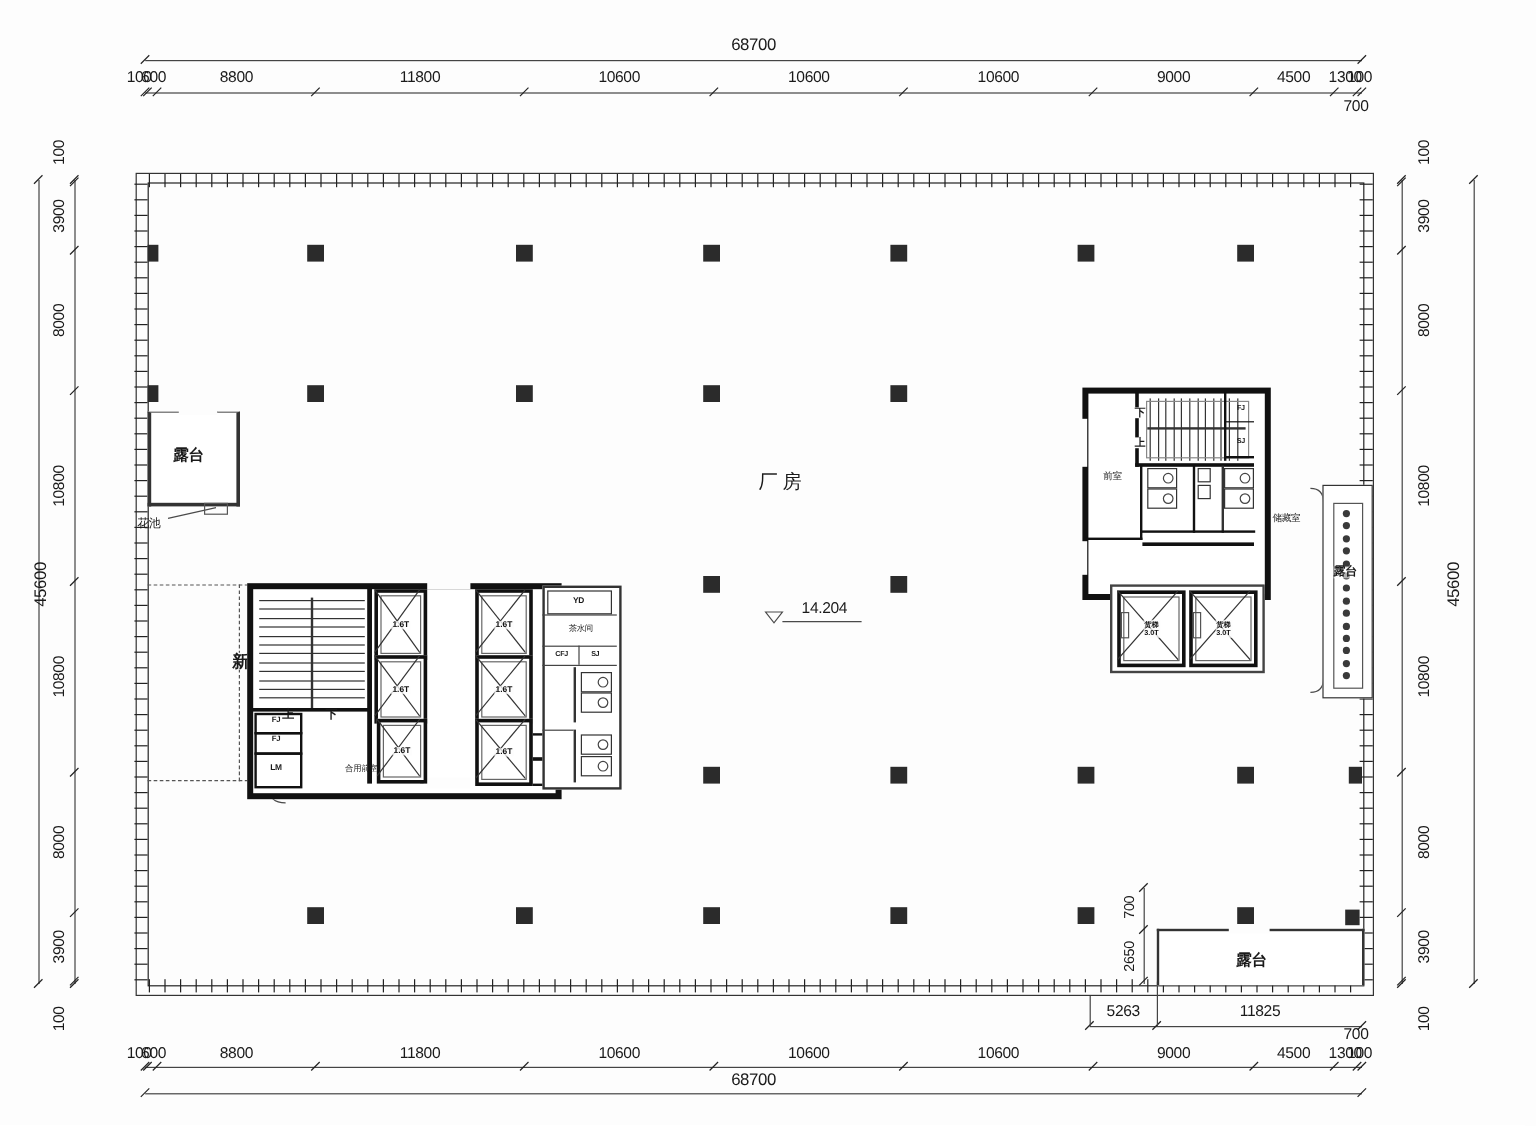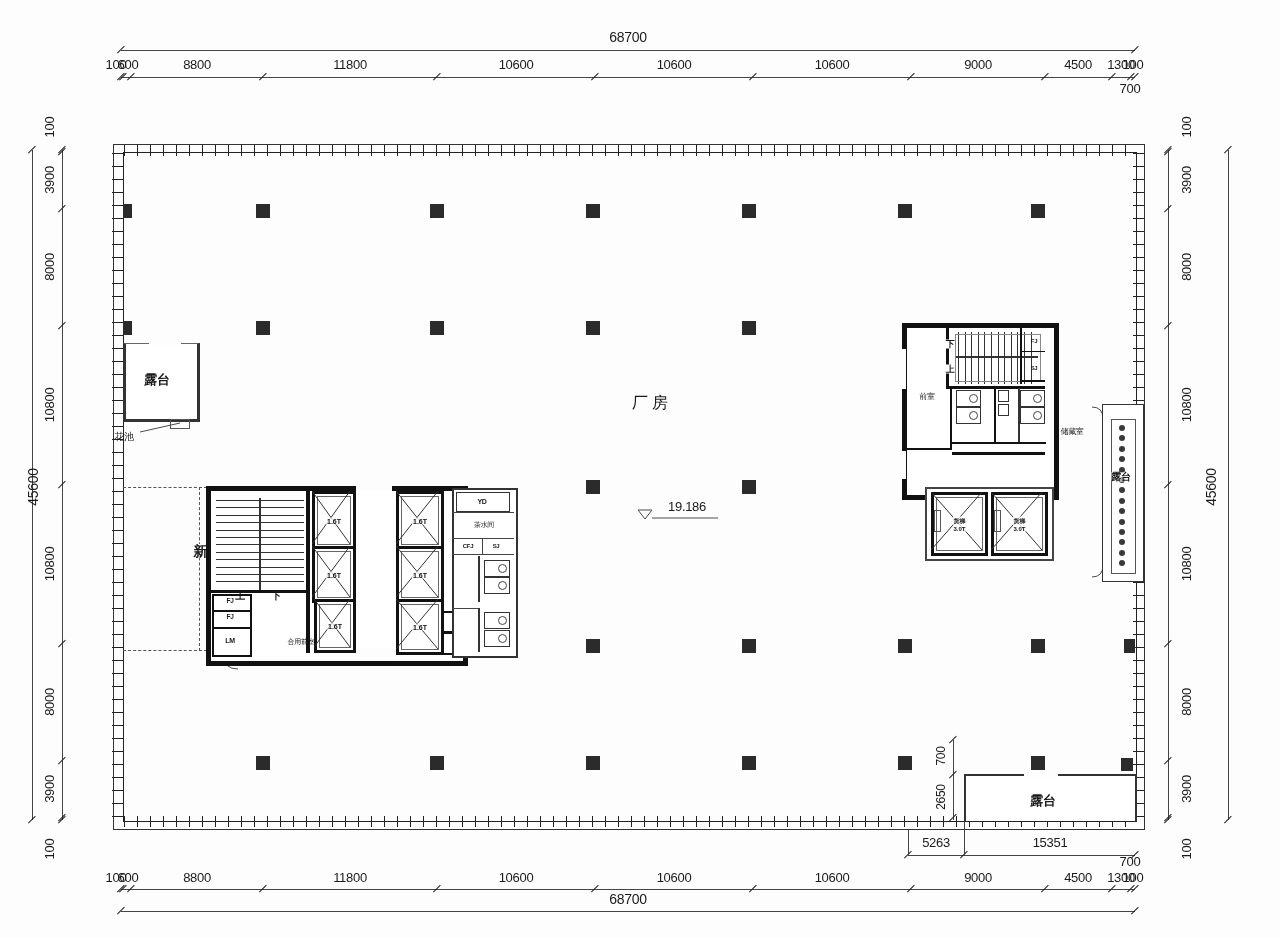--- a/index.html
+++ b/index.html
@@ -386,21 +386,21 @@
     <div class="lbl" style="left: 1078px; top: 877px; font-size: 13px;">4500</div>
     <div class="lbl" style="left: 1121px; top: 64px; font-size: 13px;">1300</div>
     <div class="lbl" style="left: 1121px; top: 877px; font-size: 13px;">1300</div>
     <div class="lbl" style="left: 1133px; top: 64px; font-size: 13px;">100</div>
     <div class="lbl" style="left: 1133px; top: 877px; font-size: 13px;">100</div>
     <div class="lbl" style="left: 628px; top: 37px; font-size: 14px;">68700</div>
     <div class="lbl" style="left: 628px; top: 899px; font-size: 14px;">68700</div>
     <div class="lbl" style="left: 1130px; top: 88px; font-size: 13px;">700</div>
     <div class="lbl" style="left: 1130px; top: 861px; font-size: 13px;">700</div>
     <div class="lbl" style="left: 936px; top: 842px; font-size: 13px;">5263</div>
-    <div class="lbl" style="left: 1050px; top: 842px; font-size: 13px;">15351</div>
+    <div class="lbl" style="left: 1050px; top: 842px; font-size: 13px;">11825</div>
     <div class="lbl rot" style="left: 49px; top: 127px; font-size: 13px;">100</div>
     <div class="lbl rot" style="left: 1186px; top: 127px; font-size: 13px;">100</div>
     <div class="lbl rot" style="left: 49px; top: 180px; font-size: 13px;">3900</div>
     <div class="lbl rot" style="left: 1186px; top: 180px; font-size: 13px;">3900</div>
     <div class="lbl rot" style="left: 49px; top: 267px; font-size: 13px;">8000</div>
     <div class="lbl rot" style="left: 1186px; top: 267px; font-size: 13px;">8000</div>
     <div class="lbl rot" style="left: 49px; top: 405px; font-size: 13px;">10800</div>
     <div class="lbl rot" style="left: 1186px; top: 405px; font-size: 13px;">10800</div>
     <div class="lbl rot" style="left: 49px; top: 564px; font-size: 13px;">10800</div>
     <div class="lbl rot" style="left: 1186px; top: 564px; font-size: 13px;">10800</div>
@@ -633,14 +633,14 @@
     <div class="dot" style="left: 1119px; top: 518.6px;"></div>
     <div class="dot" style="left: 1119px; top: 529px;"></div>
     <div class="dot" style="left: 1119px; top: 539.4px;"></div>
     <div class="dot" style="left: 1119px; top: 549.8px;"></div>
     <div class="dot" style="left: 1119px; top: 560.2px;"></div>
     <div class="lbl" style="left: 1121px; top: 477px; font-size: 10px; font-weight: bold; background: rgba(255, 255, 255, 0.6);">露台</div>
     <div class="abs" style="left: 964px; top: 774px; width: 169px; height: 45px; border-top: 2px solid rgb(51, 51, 51); border-right: 2px solid rgb(51, 51, 51); border-left: 2px solid rgb(51, 51, 51); border-image: initial; border-bottom: none; background: rgb(255, 255, 255);"></div>
     <div class="abs" style="left: 1024px; top: 771px; width: 34px; height: 7px; background: rgb(253, 253, 253);"></div>
     <div class="lbl" style="left: 1043px; top: 800px; font-size: 13px; font-weight: bold;">露台</div>
     <div class="lbl" style="left: 652px; top: 403px; font-size: 16px; letter-spacing: 4px;">厂房</div>
-    <div class="lbl" style="left: 687px; top: 506px; font-size: 13px;">19.186</div>
+    <div class="lbl" style="left: 687px; top: 506px; font-size: 13px;">14.204</div>
   </div>
 
 </body></html>

